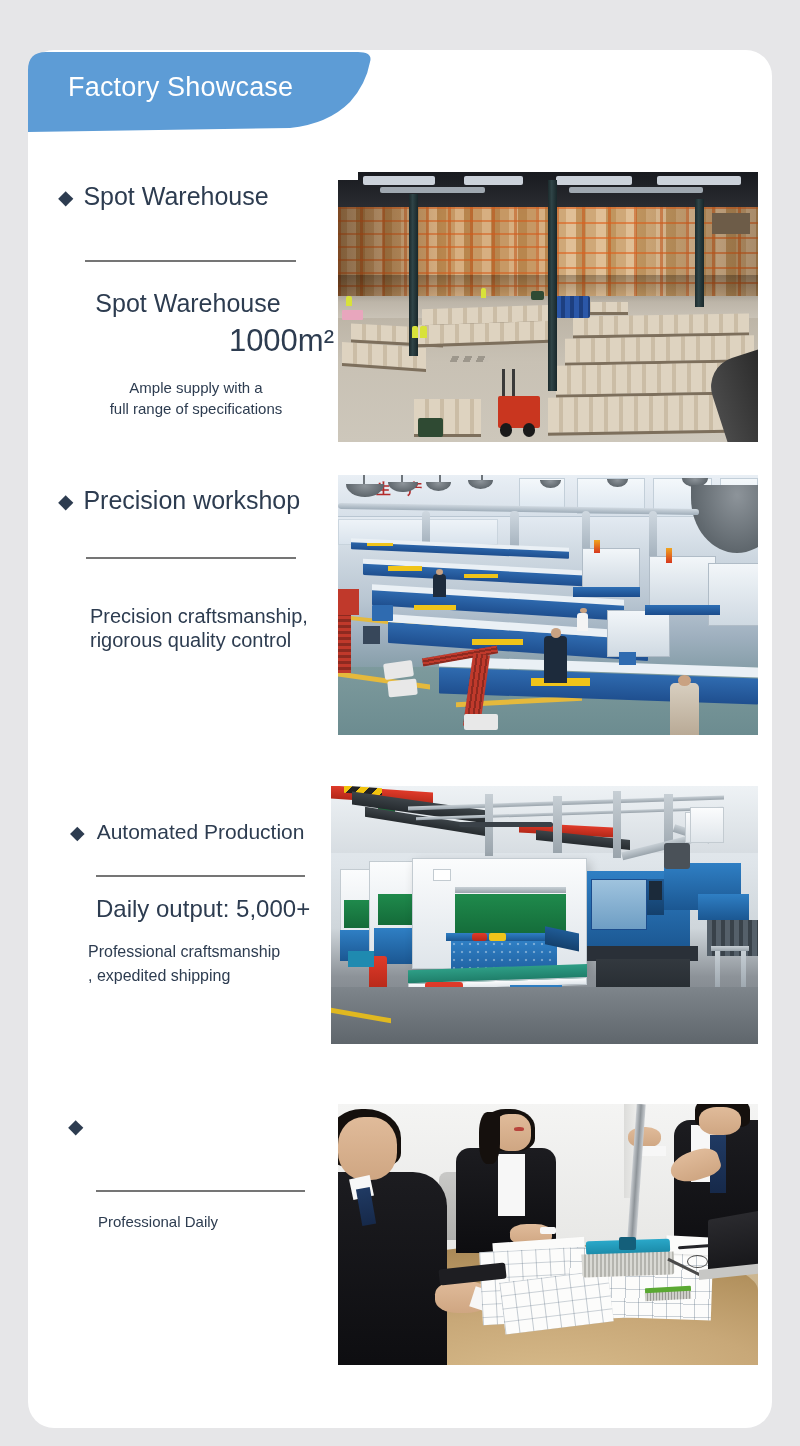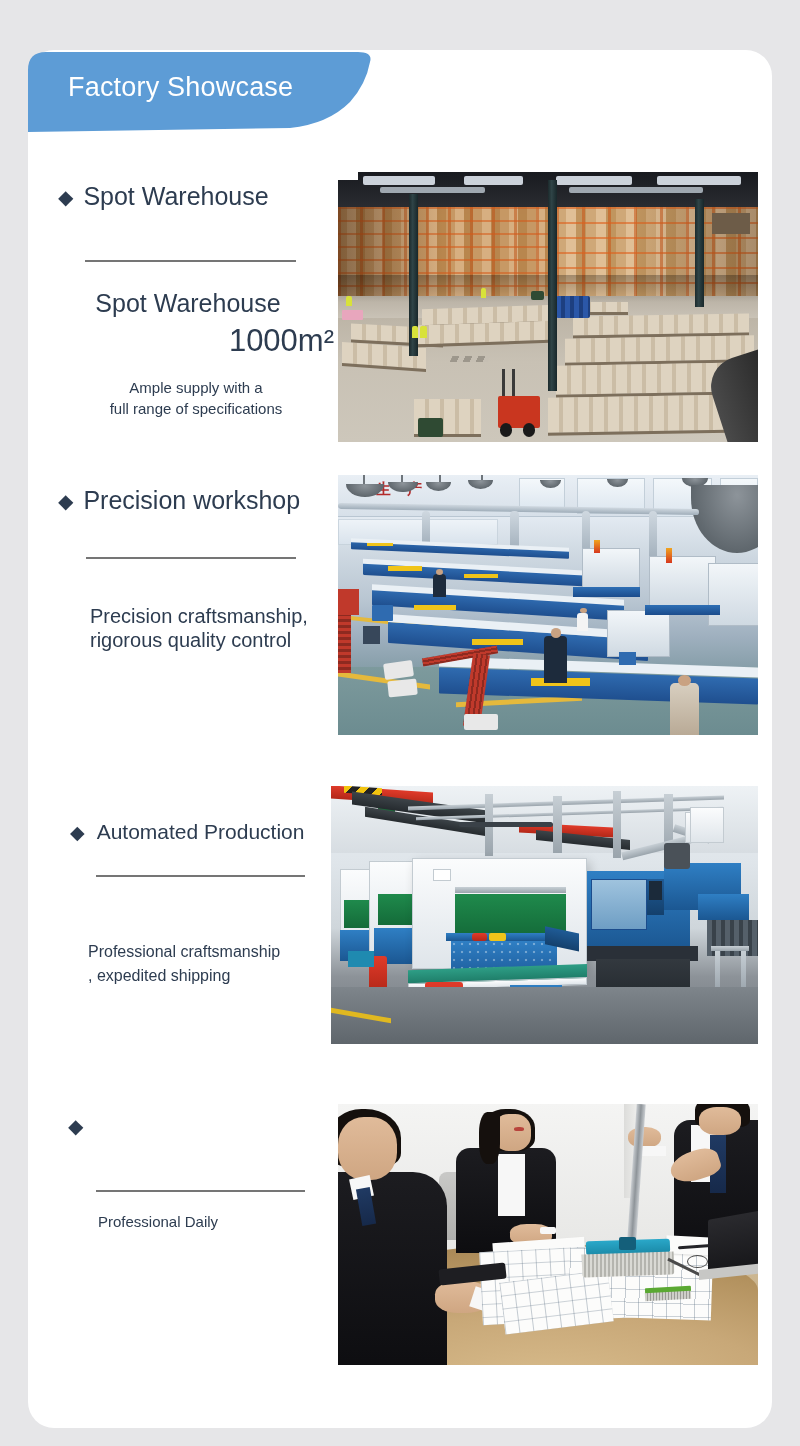--- a/index.html
+++ b/index.html
@@ -425,20 +425,21 @@
 
   <div class="section" style="left:0; top:0; width:800px; height:300px;">
 
     <div class="sec-head" style="left:70px; top:820px;">
       <span class="diamond" style="font-size:19px; margin-right:12px;">◆</span>
       <span class="sec-head-label" style="font-size:21px;">Automated Production</span>
     </div>
 
     <div class="divider" style="left:96px; top:875px; width:209px;"></div>
 
+    <div class="big-line" style="left:96px; top:895px; font-size:24px;">Daily output: 5,000+</div>
 
     <div class="sub-line" style="left:88px; top:940px; width:250px; font-size:16px; line-height:24px;">Professional craftsmanship
 , expedited shipping</div>
   </div>
 
   <div class="photo" style="left:331px; top:786px; width:427px; height:258px;">
     <div class="scene">
       <div class="px ap-bg"></div>
       <div class="px ap-ceil"></div>
 

